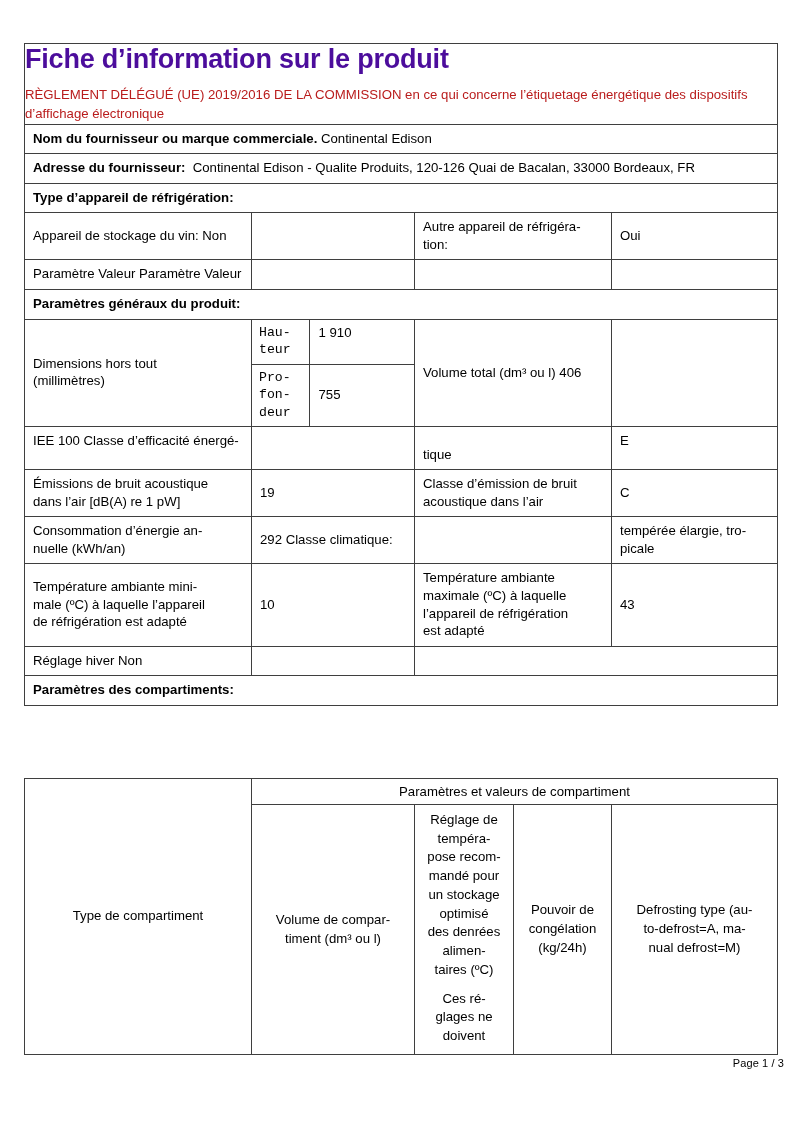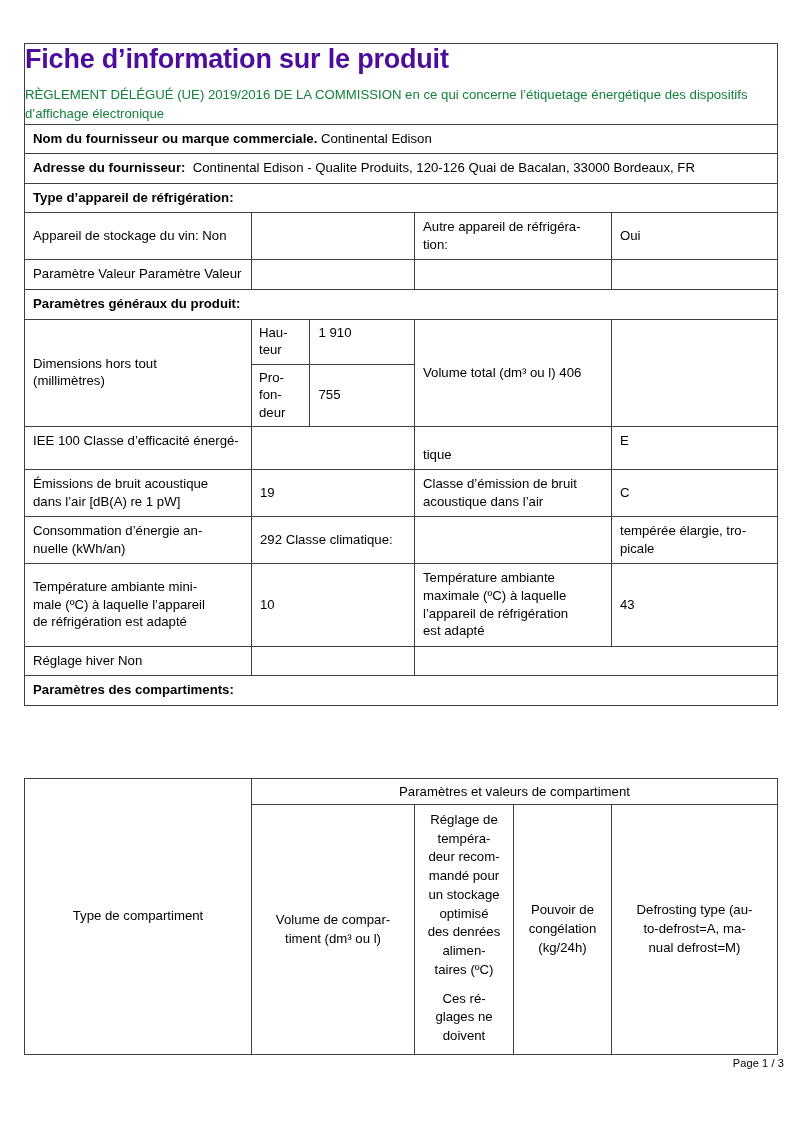--- a/index.html
+++ b/index.html
@@ -61,21 +61,21 @@
     font-weight: bold;
     line-height: 1.12;
     letter-spacing: -0.2px;
     margin: 0 0 12px 0;
     white-space: nowrap;
   }
   .doc-subtitle {
     font-size: 13.2px;
     line-height: 1.42;
     margin: 0;
-    color: #15803d;
+    color: #b91c1c;
   }
 
   
   .overflow {
     position: relative;
     white-space: nowrap;
     overflow: visible;
     z-index: 3;
     background: transparent;
   }
@@ -87,21 +87,21 @@
   .dim-sub td {
     border: 0;
     padding: 0;
   }
   .dim-sub tr td.lbl {
     width: 57px;
     border-right: 1px solid #3f3f3f;
     vertical-align: top;
   }
   .dim-sub tr + tr td { border-top: 1px solid #3f3f3f; }
-  .dim-sub td.lbl .cell { white-space: normal; padding: 4px 5px 5px 7px; }
+  .dim-sub td.lbl .cell { white-space: normal; padding: 4px 5px 5px 7px; font-family: Liberation Mono, monospace; }
   .dim-sub td.val .cell { padding: 4px 8px 5px 9px; }
 
   
   .cmp-head-label {
     text-align: center;
     font-size: 13.2px;
     padding: 5px 8px;
   }
 
   
@@ -342,21 +342,21 @@
         <div class="cmp-head-label">Paramètres et valeurs de compartiment</div>
       </td>
     </tr>
 
     <tr>
       <td style="vertical-align:middle; height:249px">
         <div class="narrow-head"><span>Volume de compar-</span><br><span>timent (dm³ ou l)</span></div>
       </td>
       <td style="vertical-align:top">
         <div class="narrow-head">
-          <p><span>Réglage de</span><br><span>tempéra-</span><br><span>deur recom-</span><br><span>mandé pour</span><br><span>un stockage</span><br><span>optimisé</span><br><span>des denrées</span><br><span>alimen-</span><br><span>taires (ºC)</span></p>
+          <p><span>Réglage de</span><br><span>tempéra-</span><br><span>pose recom-</span><br><span>mandé pour</span><br><span>un stockage</span><br><span>optimisé</span><br><span>des denrées</span><br><span>alimen-</span><br><span>taires (ºC)</span></p>
           <p><span>Ces ré-</span><br><span>glages ne</span><br><span>doivent</span></p>
         </div>
       </td>
       <td style="vertical-align:middle">
         <div class="narrow-head"><span>Pouvoir de</span><br><span>congélation</span><br><span>(kg/24h)</span></div>
       </td>
       <td style="vertical-align:middle">
         <div class="narrow-head"><span>Defrosting type (au-</span><br><span>to-defrost=A, ma-</span><br><span>nual defrost=M)</span></div>
       </td>
     </tr>

